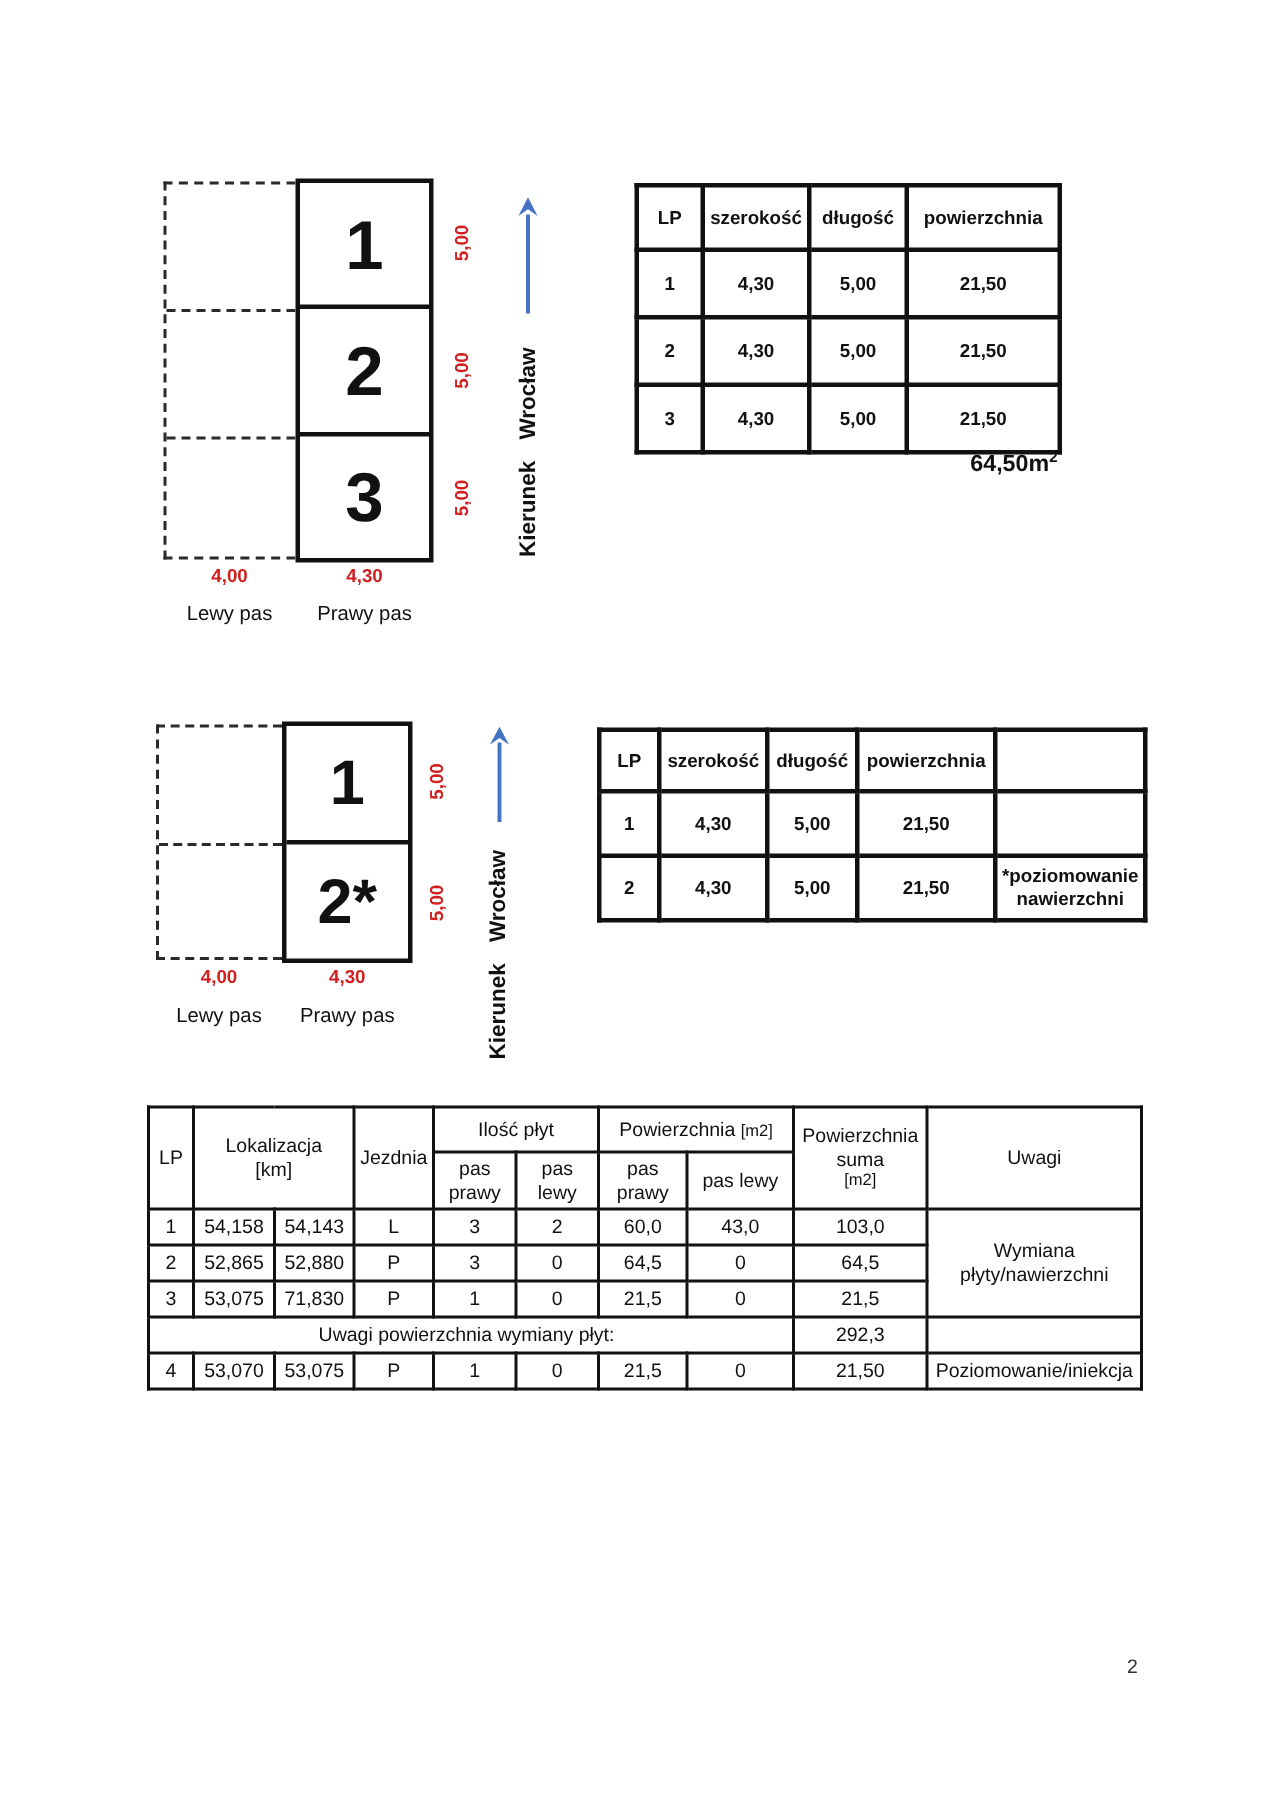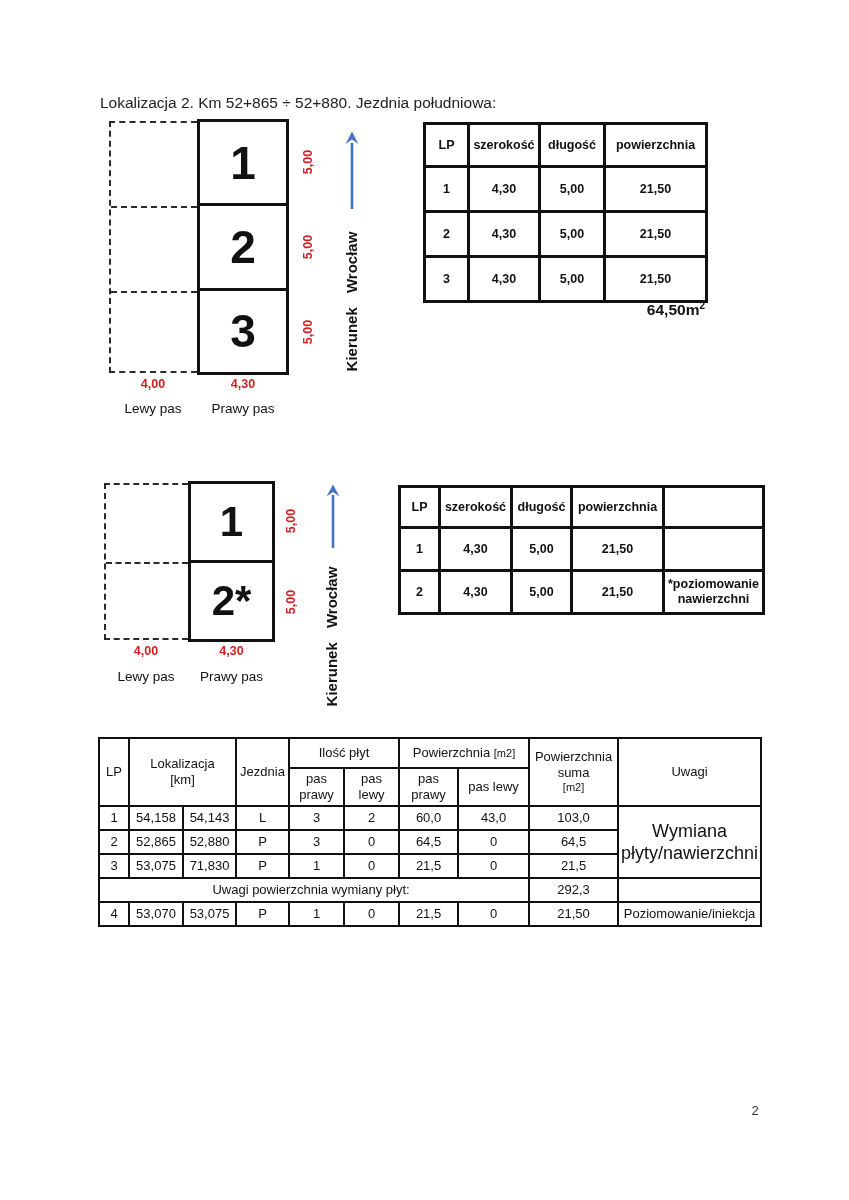--- a/index.html
+++ b/index.html
@@ -33,29 +33,28 @@
   .note-cell { font-size:11.5px; line-height:1.2; }
   .preline { white-space:pre-line; }
   .summary-table { border-collapse:collapse; table-layout:fixed; font-size:13px; color:#111; background:#fff; }
   .summary-table td { border:2px solid #111; text-align:center; vertical-align:middle; padding:1px 2px; line-height:1.25; }
   .hrow1 td { height:26px; }
   .hrow2 td { height:34px; }
   .drow td { height:20px; }
   .unit { font-size:11px; }
   .unit-block { display:block; font-size:11px; }
   .razem { text-align:right; padding-right:8px !important; white-space:nowrap; }
-  .uwagi-note { font-size:18px; }
+  .uwagi-note { font-size:13px; }
   .pgnum { font-size:13px; color:#333; }
 </style>
 </head>
 <body>
 
 <div class="page">
 
-  <div class="abs heading" style="left:100px;top:94px">Lokalizacja 2. Km 52+865 ÷ 52+880. Jezdnia południowa:</div>
 
   <div class="abs dashedbox" style="left:109px;top:121px;width:88px;height:252px">
     <div class="dashline" style="top:83px"></div>
     <div class="dashline" style="top:168px"></div>
   </div>
   <div class="abs solidbox" style="left:197px;top:119px;width:92px;height:256px">
     <div class="plate">
       <span class="plate-num-lg">1</span>
       </div>
     <div class="plate">

